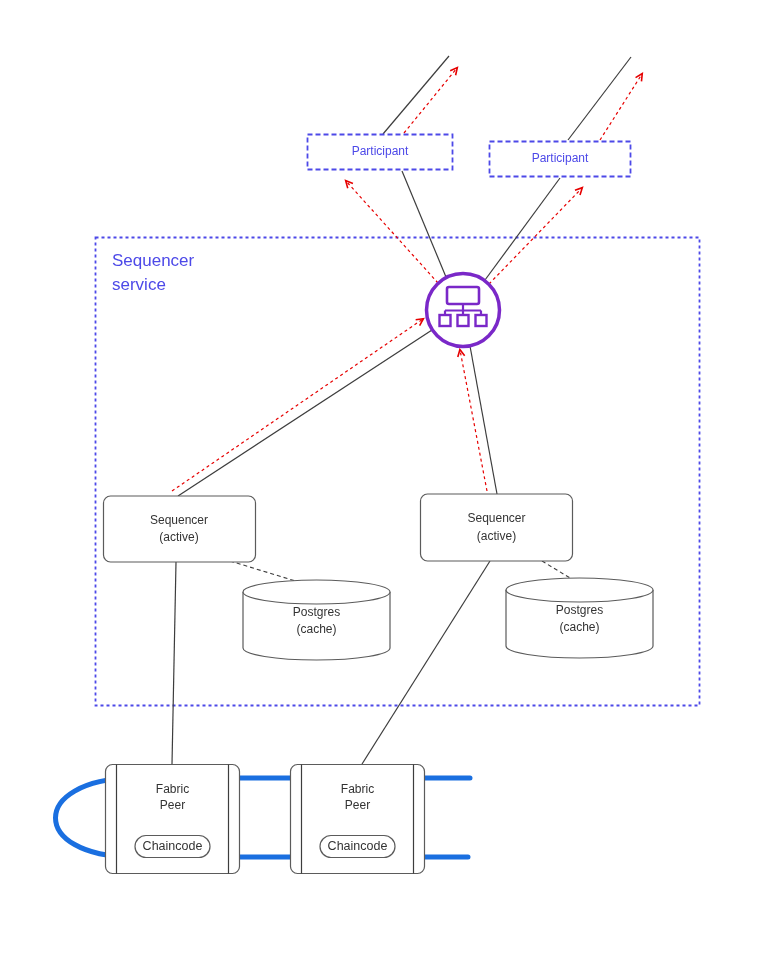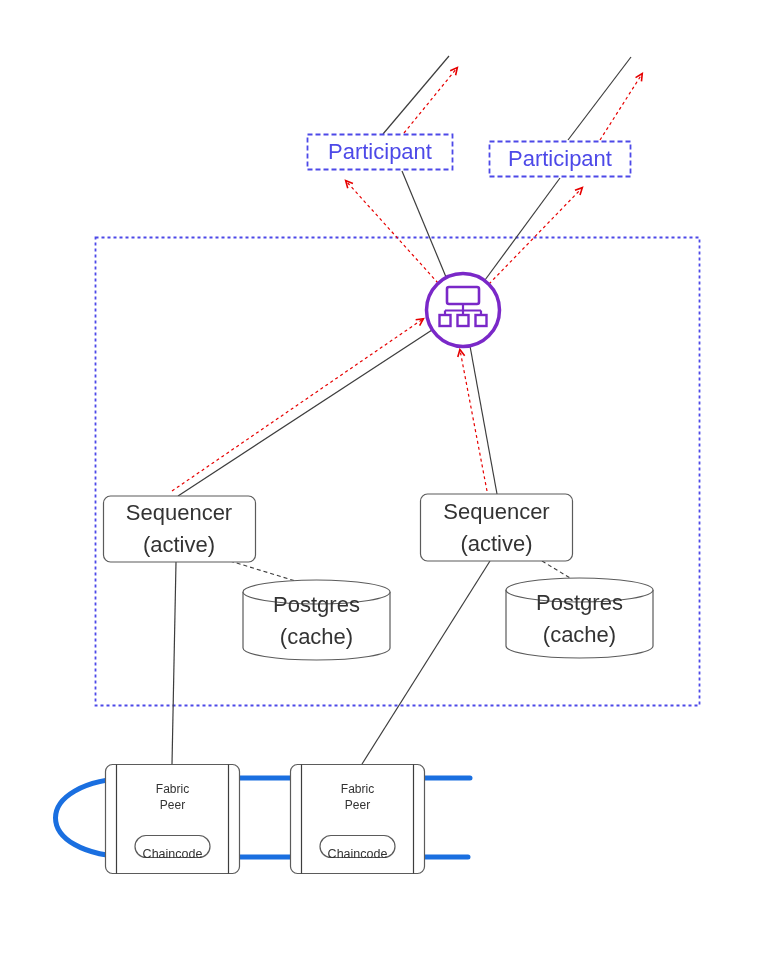--- a/index.html
+++ b/index.html
@@ -23,32 +23,32 @@
   .gdash{stroke:var(--line-gray);stroke-width:1.1;stroke-dasharray:4 3;fill:none;}
   .shape{stroke:var(--box-border);stroke-width:1.2;fill:#ffffff;}
   .svc{stroke:var(--accent-blue);stroke-width:1.8;stroke-dasharray:3 3;fill:none;}
   .pbox{stroke:var(--accent-blue);stroke-width:1.8;stroke-dasharray:5 3;fill:#ffffff;}
   .purp{stroke:var(--accent-purple);fill:#ffffff;}
   .cable{stroke:var(--cable-blue);stroke-width:5;fill:none;stroke-linecap:round;}
   
   .lbl{
     position:absolute;display:flex;flex-direction:column;align-items:center;
     justify-content:center;text-align:center;color:var(--text-dark);
-    font-size:22px;line-height:1.45;
+    font-size:12px;line-height:1.45;
   }
   .blue-text{color:var(--accent-blue);}
   .svc-lbl{
     position:absolute;left:112px;top:249px;width:130px;
     color:var(--accent-blue);font-size:17px;line-height:1.4;text-align:left;
     justify-content:flex-start;align-items:flex-start;
   }
   .peer-lbl{font-size:12px;line-height:1.3;}
   .pill-lbl{
     position:absolute;display:flex;align-items:center;justify-content:center;
-    font-size:12.5px;color:var(--text-dark);margin-top:8px;
+    font-size:12.5px;color:var(--text-dark);
   }
 </style>
 </head>
 <body>
 
 <div class="canvas">
 
   <svg width="780" height="965" viewBox="0 0 780 965">
     <defs>
       <marker id="arrowRed" markerWidth="10" markerHeight="10" refX="7.5" refY="5" orient="auto" markerUnits="userSpaceOnUse">
@@ -114,20 +114,21 @@
       <path class="ln" d="M116.5,764.5 V873.5 M228.5,764.5 V873.5" stroke="var(--box-border)"></path>
       <rect class="shape" x="135" y="835.5" width="75" height="22" rx="11"></rect>
     </g>
     <g>
       <rect class="shape" x="290.5" y="764.5" width="134" height="109" rx="7"></rect>
       <path class="ln" d="M301.5,764.5 V873.5 M413.5,764.5 V873.5" stroke="var(--box-border)"></path>
       <rect class="shape" x="320" y="835.5" width="75" height="22" rx="11"></rect>
     </g>
   </svg>
 
+  <div class="lbl svc-lbl" style="display:block;">Sequencer service</div>
 
   <div class="lbl blue-text" style="left:307px;top:134px;width:146px;height:36px;">Participant</div>
 
   <div class="lbl blue-text" style="left:489px;top:141px;width:142px;height:36px;">Participant</div>
 
   <div class="lbl" style="left:103px;top:496px;width:152px;height:66px;">
     <span>Sequencer</span>
     <span>(active)</span>
   </div>
 

